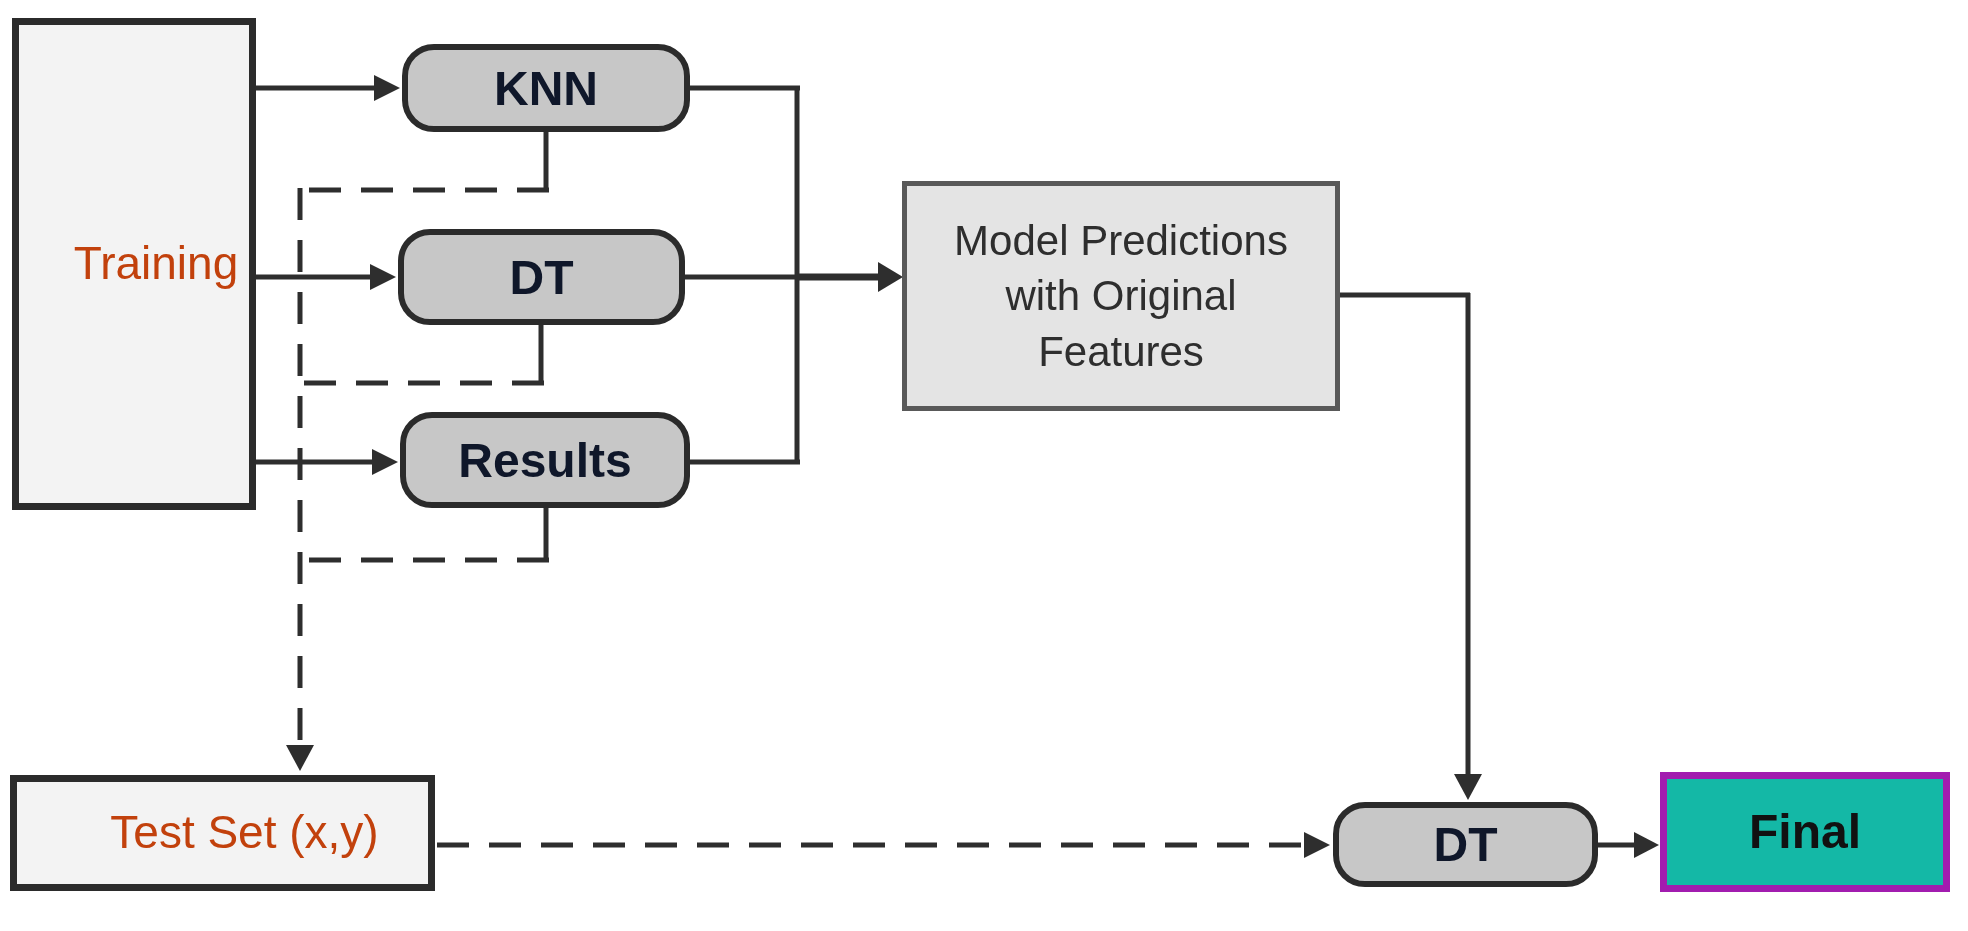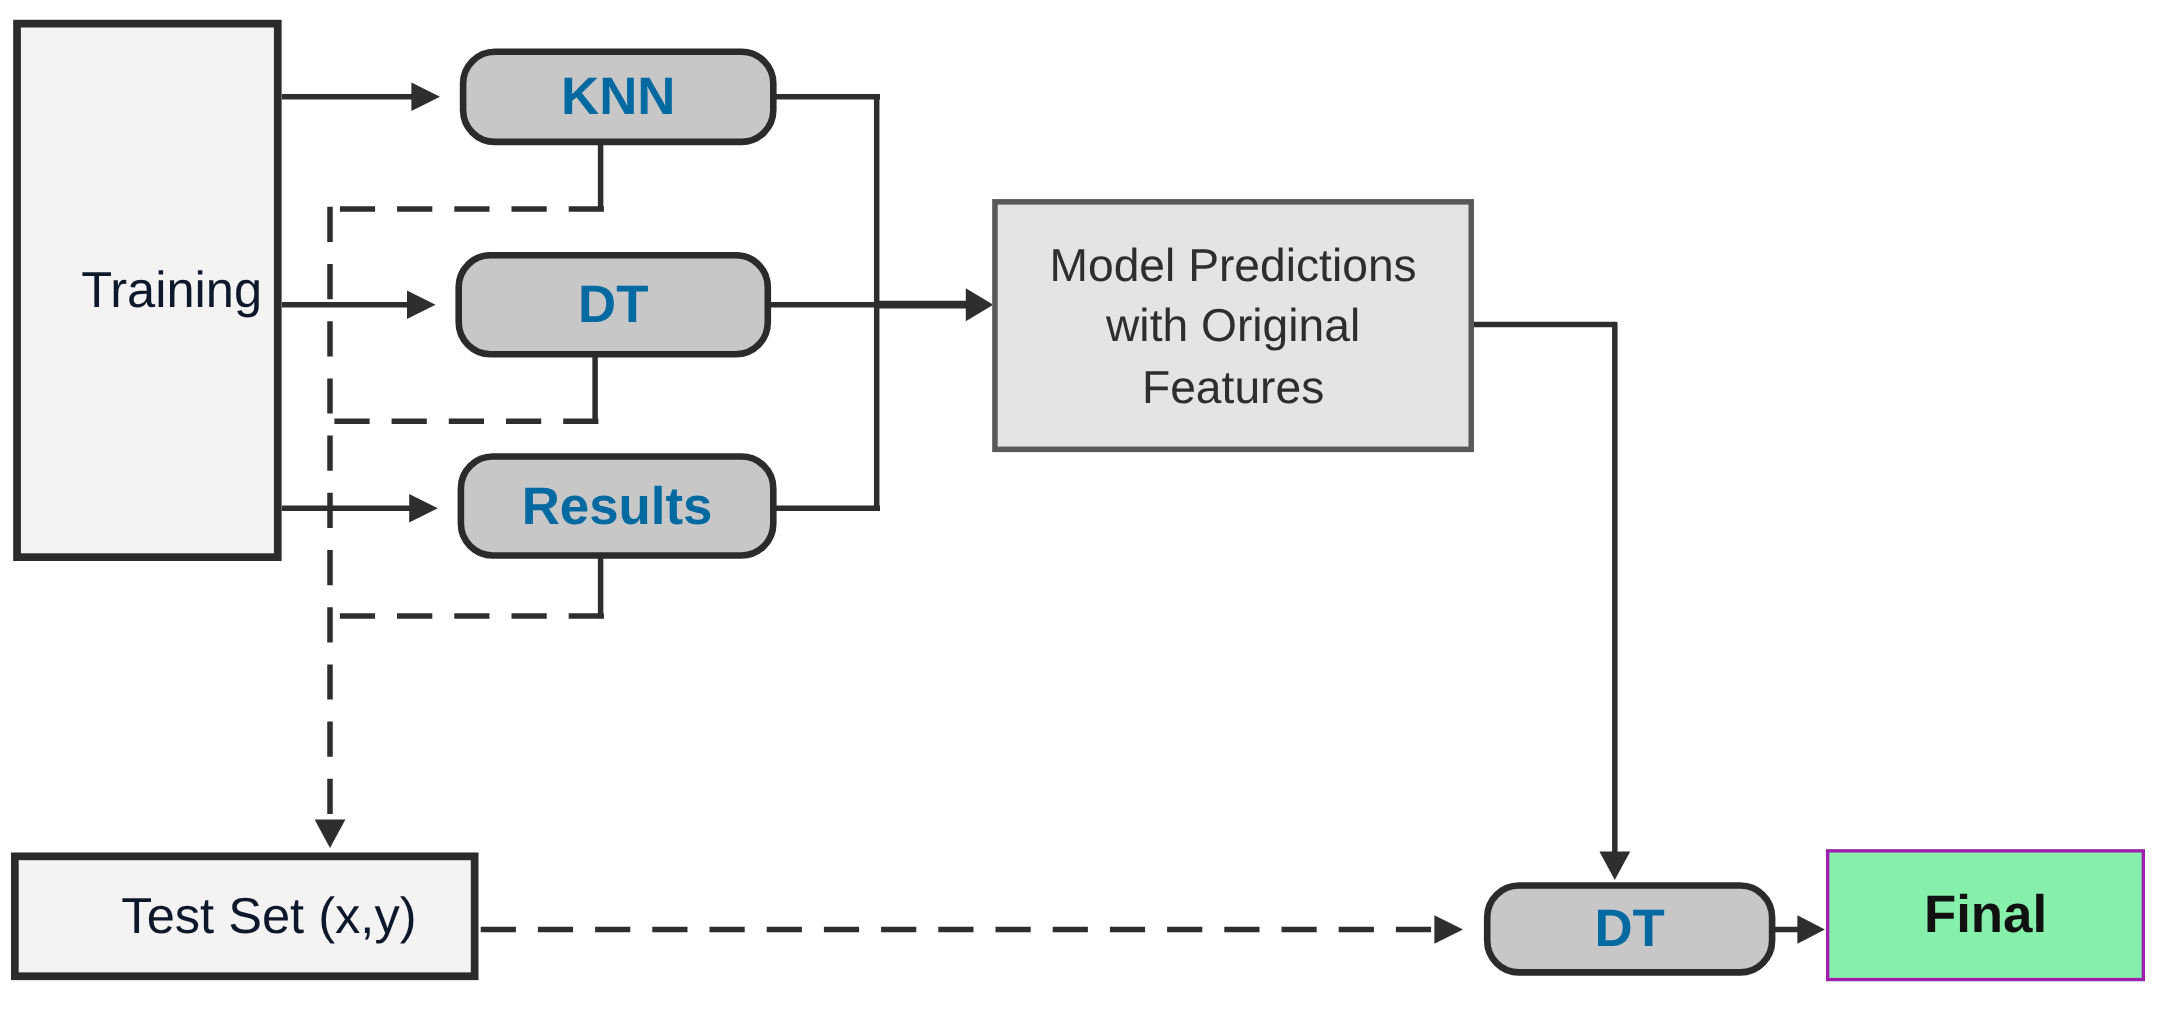--- a/index.html
+++ b/index.html
@@ -31,42 +31,41 @@
     text-align: center;
     color: #2a2a2a;
   }
   .node .line { display: block; }
 
   .dataset-box {
     background: #f3f3f3;
     border: 7px solid #2b2b2b;
     font-size: 46px;
     line-height: 1.25;
-    color: #0f172a;
+    color: #c2410c;
     padding-left: 44px;
   }
   .model-box {
     background: #c7c7c7;
     border: 6px solid #2b2b2b;
     border-radius: 32px;
     font-size: 48px;
     font-weight: 700;
-    color: #0369a1;
-    margin-left: 16px;
+    color: #0f172a;
   }
   .merging-box {
     background: #e4e4e4;
     border: 5px solid #595959;
     font-size: 42px;
     line-height: 1.32;
     color: #2e2e2e;
   }
   .final-box {
-    background: #86efac;
-    border: 3px solid #a21caf;
+    background: #14b8a6;
+    border: 7px solid #a21caf;
     font-size: 48px;
     font-weight: 700;
     line-height: 1.22;
     color: #111111;
   }
 
   #node-training   { left: 12px;   top: 18px;  width: 244px; height: 492px; }
   #node-knn        { left: 402px;  top: 44px;  width: 288px; height: 88px;  }
   #node-dt-base    { left: 398px;  top: 229px; width: 287px; height: 96px;  }
   #node-xgboost    { left: 400px;  top: 412px; width: 290px; height: 96px;  }

